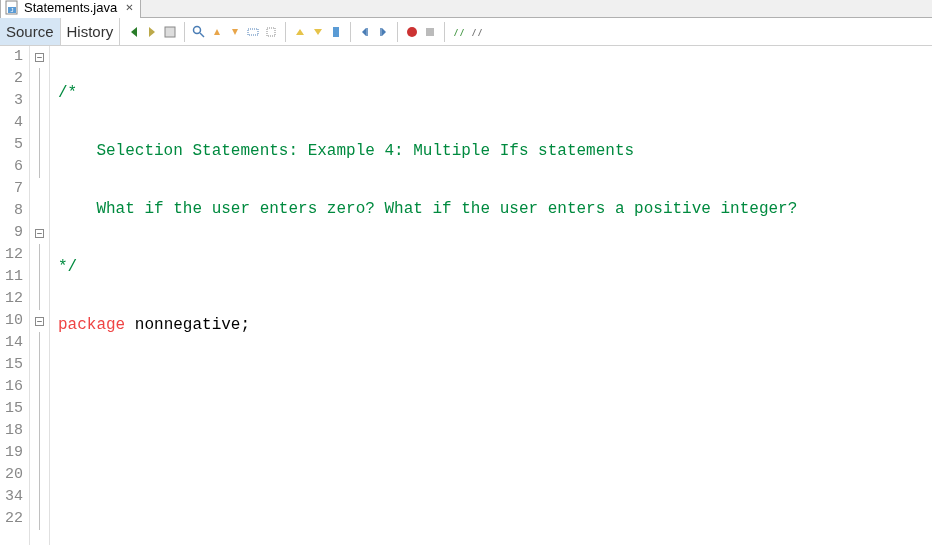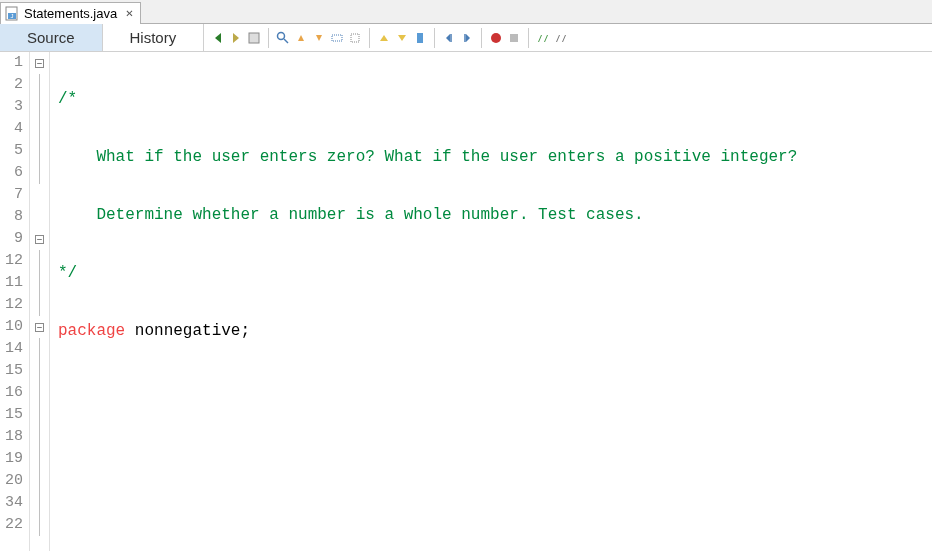--- a/index.html
+++ b/index.html
@@ -5,21 +5,21 @@
   * { margin: 0; padding: 0; box-sizing: border-box; }
   body {
     font-family: "Segoe UI", Tahoma, sans-serif;
     font-size: 12px;
     background: #fff;
     width: 932px;
     height: 551px;
     overflow: hidden;
   }
   .tab-bar {
-    height: 24px;
+    height: 18px;
     background: #f0f0f0;
     border-bottom: 1px solid #b0b0b0;
     display: flex;
     align-items: flex-end;
   }
   .tab {
     background: #fff;
     border: 1px solid #b0b0b0;
     border-bottom: none;
     padding: 2px 6px 2px 4px;
@@ -42,21 +42,21 @@
     cursor: pointer;
   }
   .subtab-row {
     height: 28px;
     background: #fff;
     border-bottom: 1px solid #d0d0d0;
     display: flex;
     align-items: center;
   }
   .subtab {
-    padding: 5px 27px;
+    padding: 5px 6px;
     font-size: 15px;
     color: #333;
     border-right: 1px solid #d0d0d0;
     height: 100%;
     display: flex;
     align-items: center;
   }
   .subtab.active { background: #d6e6f5; }
   .toolbar-icons {
     display: flex;
@@ -324,22 +324,22 @@
       </div>
       <div class="frow">
         <div class="fold-line"></div>
       </div>
       <div class="frow">
         <div class="fold-line"></div>
       </div>
     </div>
   <div class="code">
     <div class="row"><span class="c-doc">/*</span></div>
+    <div class="row"><span class="c-doc">    </span><span class="c-doc">Selection Statements: Example 4: Multiple Ifs statements</span></div>
     <div class="row"><span class="c-doc">    </span><span class="c-doc">What if the user enters zero? What if the user enters a positive integer?</span></div>
-    <div class="row"><span class="c-doc">    </span><span class="c-doc">Determine whether a number is a whole number. Test cases.</span></div>
     <div class="row"><span class="c-doc">*/</span></div>
     <div class="row"><span class="c-kw">package</span><span> nonnegative;</span></div>
     <div class="row"></div>
     
     
     
     
     
     
     

